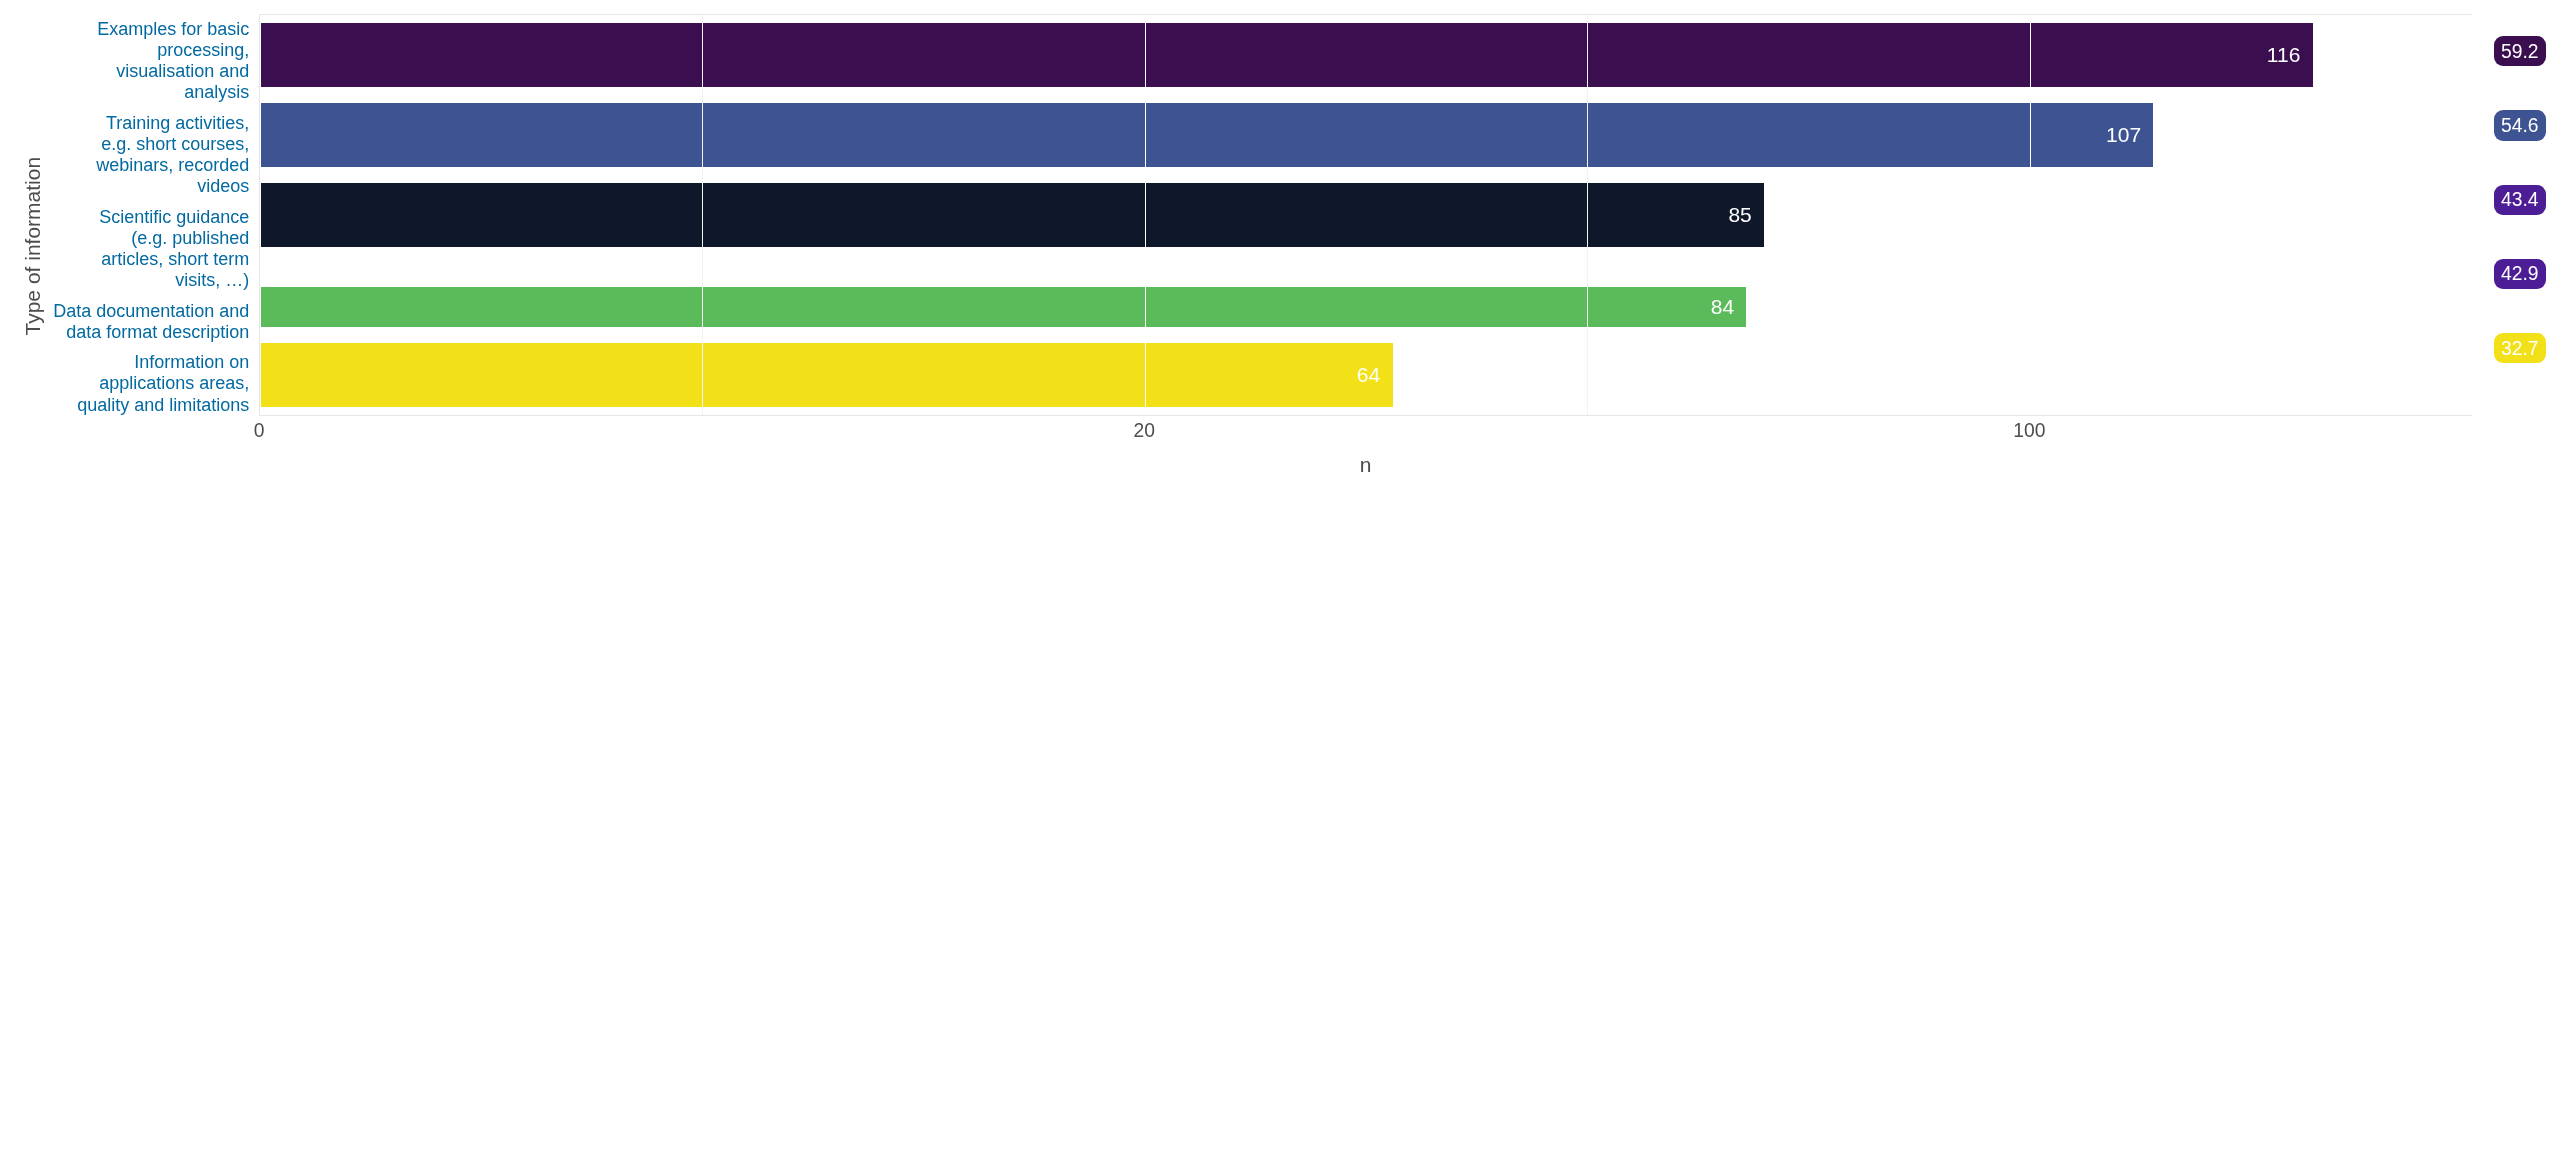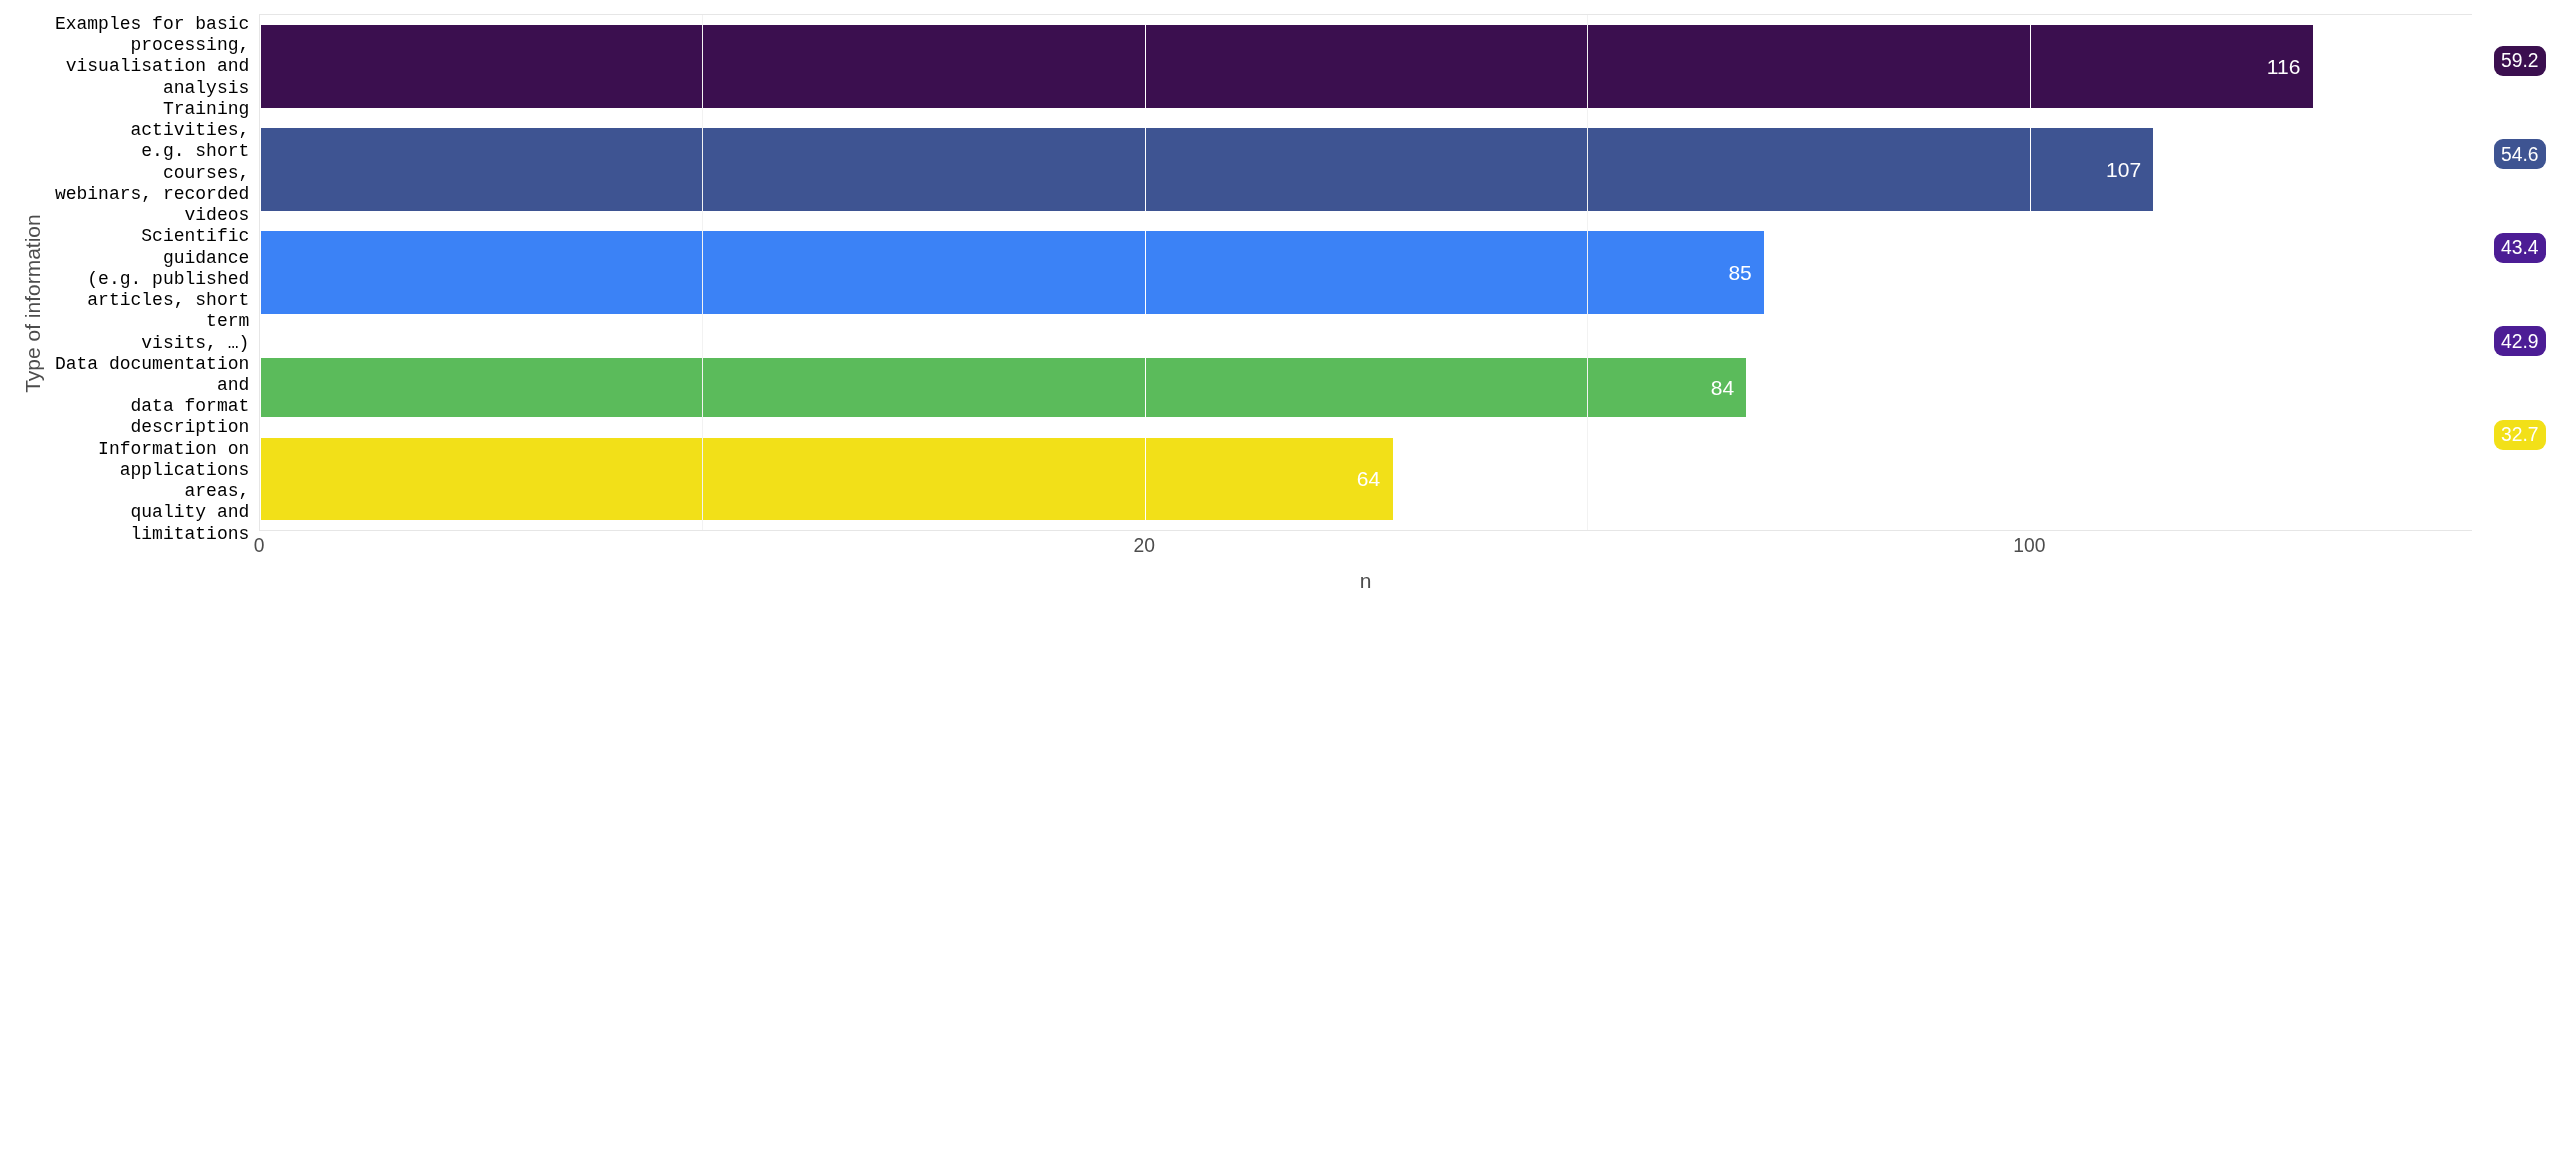--- a/index.html
+++ b/index.html
@@ -34,25 +34,24 @@
   .cat-col {
     display: flex;
     flex-direction: column;
     justify-content: space-around;
     width: 214px;
     flex: 0 0 214px;
   }
   .cat-label {
     font-size: 18px;
     line-height: 1.18;
-    color: #000000;
+    color: #0369a1;
     text-align: right;
     padding-right: 9.7px;
     white-space: pre-line;
-    font-family: Liberation Mono, monospace;
   }
   
   .panel-col {
     flex: 1 1 auto;
     display: flex;
     flex-direction: column;
   }
   .panel {
     position: relative;
     flex: 1 1 auto;
@@ -183,21 +182,21 @@
             <div class="bar" style="width: 92.8%; background: rgb(59, 15, 79);">
                 <span class="bar-value-label">116</span>
               </div>
           </div>
           <div class="bar-row">
             <div class="bar" style="width: 85.6%; background: rgb(62, 84, 146);">
                 <span class="bar-value-label">107</span>
               </div>
           </div>
           <div class="bar-row">
-            <div class="bar" style="width: 68%; background: #3b82f6; text-align: right;">
+            <div class="bar" style="width: 68%; background: #0f172a; text-align: right;">
                 <span class="bar-value-label">85</span>
               </div>
           </div>
           <div class="bar-row">
             <div class="bar" style="width: 67.2%; background: rgb(91, 187, 91); margin-top: 24px;">
                 <span class="bar-value-label">84</span>
               </div>
           </div>
           <div class="bar-row">
             <div class="bar" style="width: 51.2%; background: rgb(242, 224, 24);">

